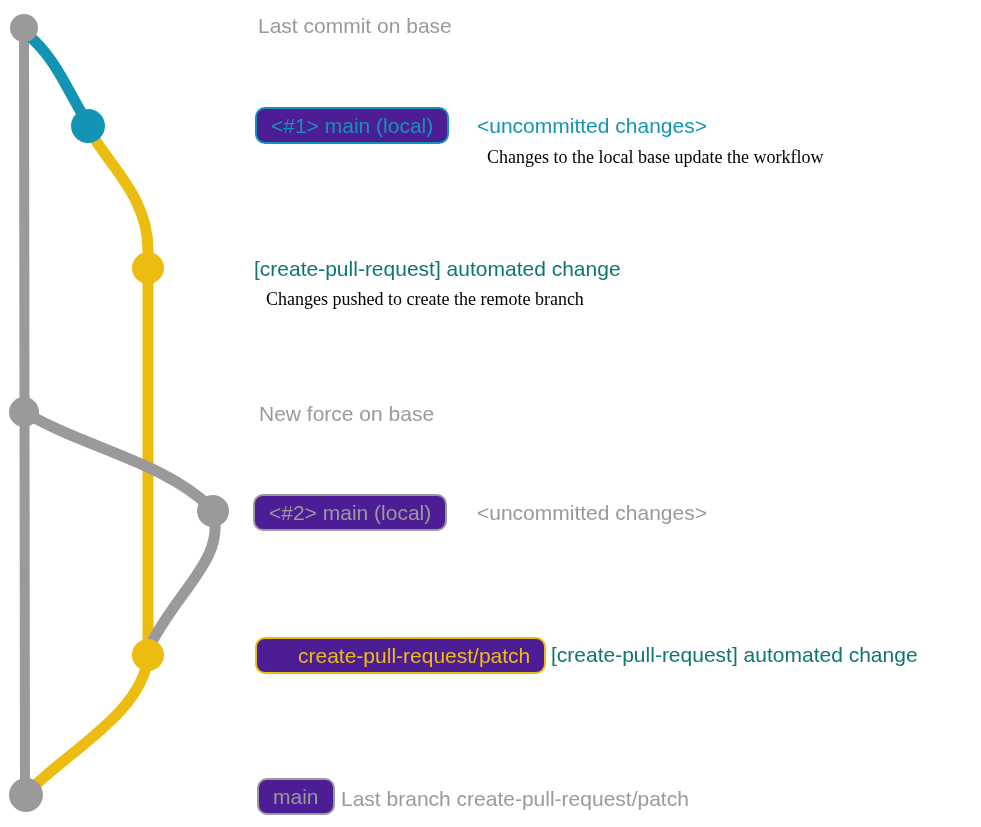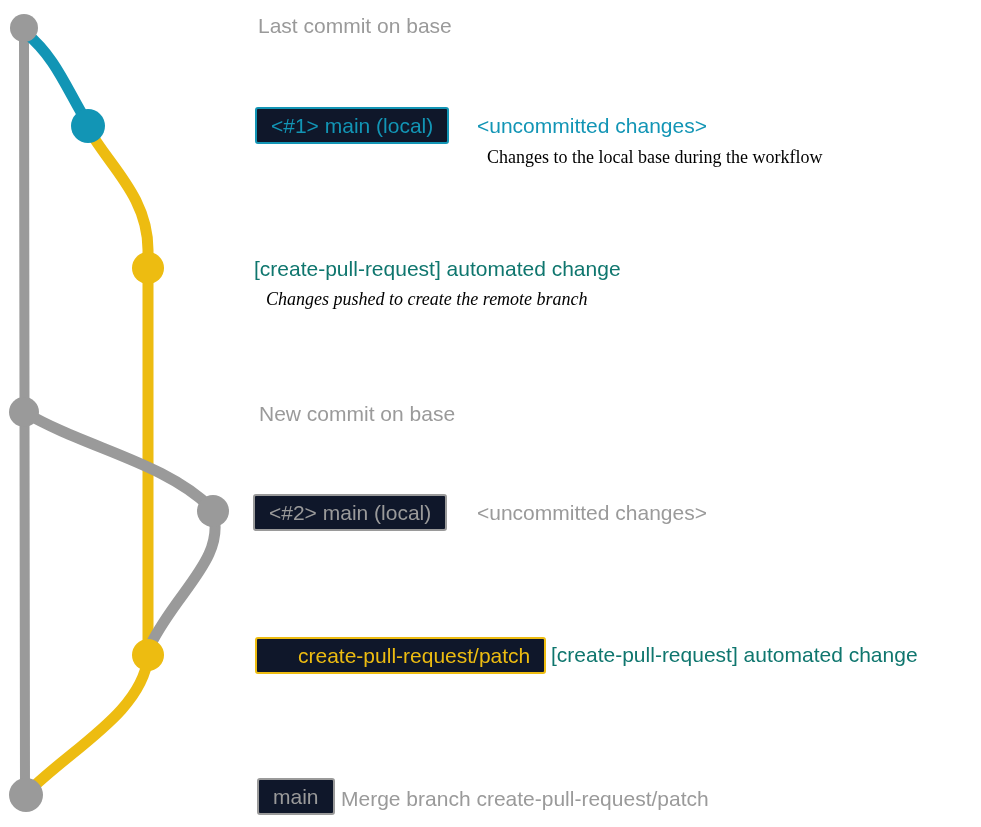--- a/index.html
+++ b/index.html
@@ -32,24 +32,24 @@
     color: #000000;
     white-space: nowrap;
   }
 
   .tag {
     position: absolute;
     font-family: "Liberation Sans", sans-serif;
     font-size: 21px;
     line-height: 25px;
     border: 2px solid;
-    border-radius: 3px;
+    border-radius: 10px;
     padding: 4px 14px;
     white-space: nowrap;
-    background: #0f172a;
+    background: #4c1d95;
   }
   .tag.teal   { color: #1295b5; border-color: #1295b5; }
   .tag.gray   { color: #9a9a9a; border-color: #9a9a9a; }
   .tag.yellow { color: #edbc11; border-color: #edbc11; padding-left: 41px; }
 </style>
 </head>
 <body>
 
 <div id="stage">
 
@@ -72,29 +72,29 @@
     <circle cx="24" cy="412" r="15" fill="#9a9a9a"></circle>
     <circle cx="213" cy="511" r="16" fill="#9a9a9a"></circle>
     <circle cx="148" cy="655" r="16" fill="#edbc11"></circle>
     <circle cx="26" cy="795" r="17" fill="#9a9a9a"></circle>
   </svg>
 
   <div class="lbl gray" style="left:258px; top:13px;">Last commit on base</div>
 
   <div class="tag teal" style="left:255px; top:107px;">&lt;#1&gt; main (local)</div>
   <div class="lbl teal" style="left:477px; top:113px;">&lt;uncommitted changes&gt;</div>
-  <div class="note" style="left:487px; top:146px;">Changes to the local base during the workflow</div>
+  <div class="note" style="left:487px; top:146px;">Changes to the local base update the workflow</div>
 
   <div class="lbl yellow" style="left:254px; top:256px;">[create-pull-request] automated change</div>
-  <div class="note" style="left:266px; top:288px;font-style:italic;">Changes pushed to create the remote branch</div>
+  <div class="note" style="left:266px; top:288px;">Changes pushed to create the remote branch</div>
 
-  <div class="lbl gray" style="left:259px; top:401px;">New commit on base</div>
+  <div class="lbl gray" style="left:259px; top:401px;">New force on base</div>
 
   <div class="tag gray" style="left:253px; top:494px;">&lt;#2&gt; main (local)</div>
   <div class="lbl gray" style="left:477px; top:500px;">&lt;uncommitted changes&gt;</div>
 
   <div class="tag yellow" style="left:255px; top:637px;">create-pull-request/patch</div>
   <div class="lbl yellow" style="left:551px; top:642px;">[create-pull-request] automated change</div>
 
   <div class="tag gray" style="left:257px; top:778px;">main</div>
-  <div class="lbl gray" style="left:341px; top:786px;">Merge branch create-pull-request/patch</div>
+  <div class="lbl gray" style="left:341px; top:786px;">Last branch create-pull-request/patch</div>
 
 </div>
 
 </body></html>

